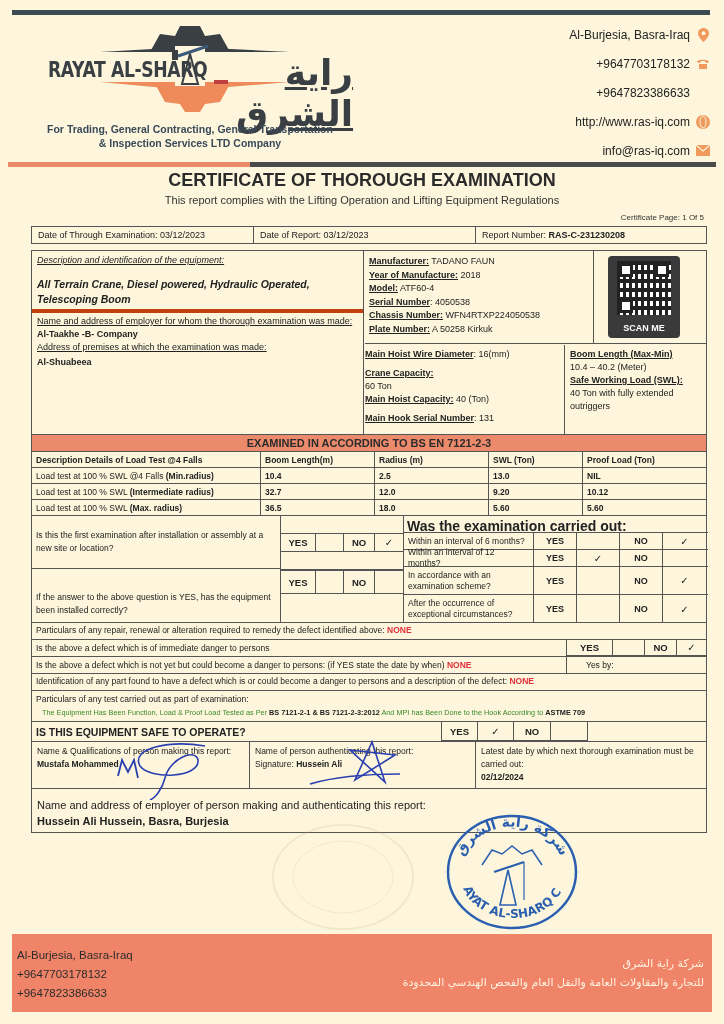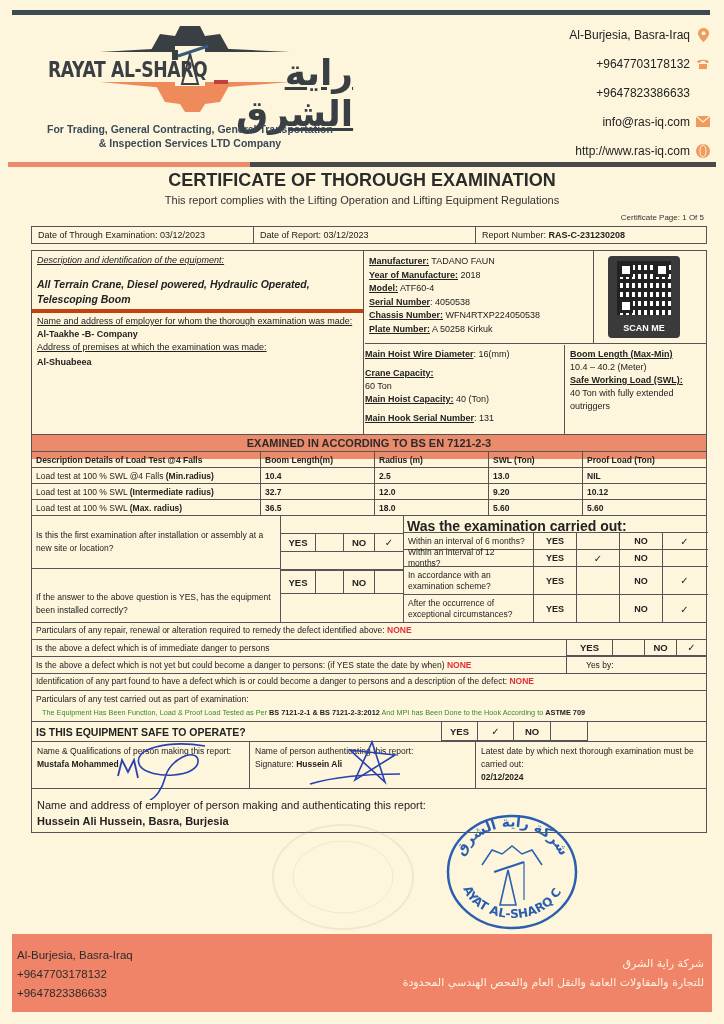--- a/index.html
+++ b/index.html
@@ -53,21 +53,21 @@
   .qr-inner { position: absolute; left: 9px; top: 5px; width: 54px; height: 54px; background: #fff;
     background-image:
       linear-gradient(90deg, #222 50%, transparent 50%),
       linear-gradient(#222 50%, transparent 50%);
     background-size: 6px 6px, 9px 9px; }
   .qr-corner { position: absolute; width: 14px; height: 14px; border: 3px solid #222; background: #fff; }
   .qr-label { position: absolute; left: 0; bottom: 5px; width: 72px; text-align: center; color: #fff; font-size: 9px; font-weight: bold; }
   .eq-right-bl { position: absolute; left: 333px; top: 94px; width: 200px; height: 89px; border-right: 1px solid #555; font-size: 9px; padding: 3px 0; line-height: 13px; }
   .eq-right-br { position: absolute; left: 534px; top: 94px; width: 140px; height: 89px; font-size: 9px; padding: 3px 4px; line-height: 13px; }
 
-  .examined { left: 31px; top: 435px; width: 676px; height: 24px; background: #ec8a6c; text-align: center; font-size: 11px; font-weight: bold; color: #2b2b2b; line-height: 16px; border-left: 1px solid #555; border-right: 1px solid #555; }
+  .examined { left: 31px; top: 435px; width: 676px; height: 16px; background: #ec8a6c; text-align: center; font-size: 11px; font-weight: bold; color: #2b2b2b; line-height: 16px; border-left: 1px solid #555; border-right: 1px solid #555; }
   table.load { left: 31px; top: 451px; width: 676px; border-collapse: collapse; font-size: 8.5px; }
   table.load td, table.load th { border: 1px solid #555; padding: 2px 4px; height: 16px; text-align: left; }
   table.load th { font-weight: bold; }
   table.load td.v { font-weight: bold; }
 
   
   .q-area { left: 31px; top: 515px; width: 676px; height: 108px; border: 1px solid #555; font-size: 8.5px; }
   .q1 { position: absolute; left: 0; top: 0; width: 248px; height: 53px; border-bottom: 1px solid #555; padding: 13px 4px; line-height: 13px; }
   .q2 { position: absolute; left: 0; top: 54px; width: 248px; height: 53px; padding: 21px 4px 0; line-height: 13px; }
   .yn { position: absolute; border-left: 1px solid #555; }
@@ -143,34 +143,34 @@
           <path d="M1 4 C1 1 13 1 13 4 L11 5 L9 4 L9 3 L5 3 L5 4 L3 5 Z" fill="#f09a5e"></path>
           <rect x="3" y="6" width="8" height="5" fill="#f09a5e"></rect>
         </svg>
     </span>
   </div>
   <div class="contact-row">
     <span>+9647823386633</span>
     <span class="cicon blank"></span>
   </div>
   <div class="contact-row">
+    <span>http://www.ras-iq.com</span>
+    <span class="cicon">
+      <svg width="14" height="14">
+          <circle cx="7" cy="7" r="7" fill="#f09a5e"></circle>
+          <ellipse cx="7" cy="7" rx="3" ry="6" fill="none" stroke="#fdf6dc" stroke-width="1"></ellipse>
+        </svg>
+    </span>
+  </div>
+  <div class="contact-row">
     <span>info@ras-iq.com</span>
     <span class="cicon">
       <svg width="14" height="11">
           <rect width="14" height="11" fill="#f09a5e"></rect>
           <path d="M0 0 L7 6 L14 0" fill="none" stroke="#fdf6dc" stroke-width="1.2"></path>
-        </svg>
-    </span>
-  </div>
-  <div class="contact-row">
-    <span>http://www.ras-iq.com</span>
-    <span class="cicon">
-      <svg width="14" height="14">
-          <circle cx="7" cy="7" r="7" fill="#f09a5e"></circle>
-          <ellipse cx="7" cy="7" rx="3" ry="6" fill="none" stroke="#fdf6dc" stroke-width="1"></ellipse>
         </svg>
     </span>
   </div>
 </div>
 
 <div class="abs divider-orange"></div>
 <div class="abs divider-dark"></div>
 
 <div class="abs title">CERTIFICATE OF THOROUGH EXAMINATION</div>
 <div class="abs subtitle">This report complies with the Lifting Operation and Lifting Equipment Regulations</div>

